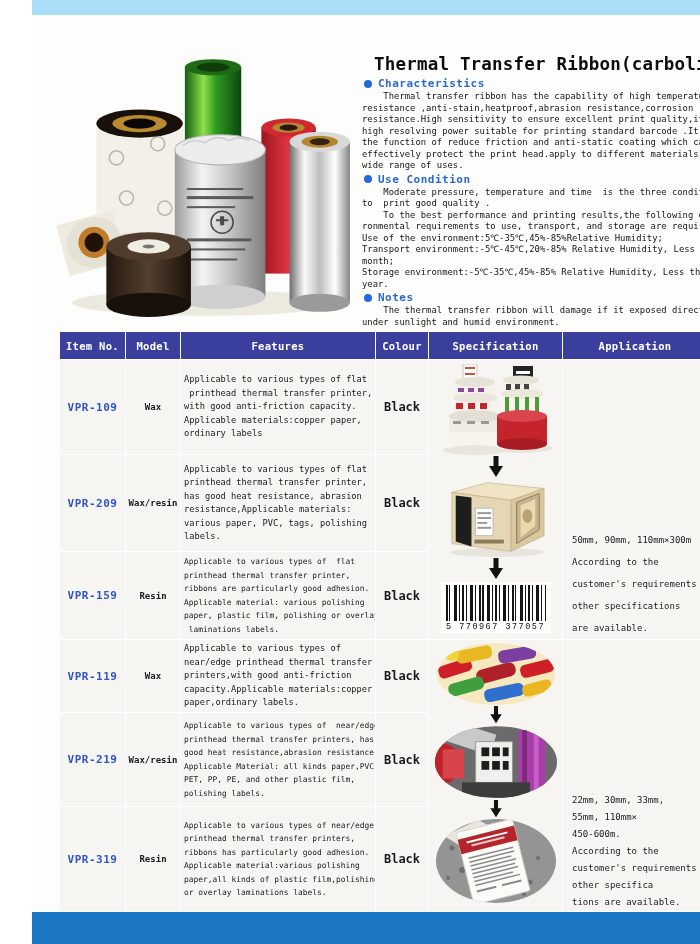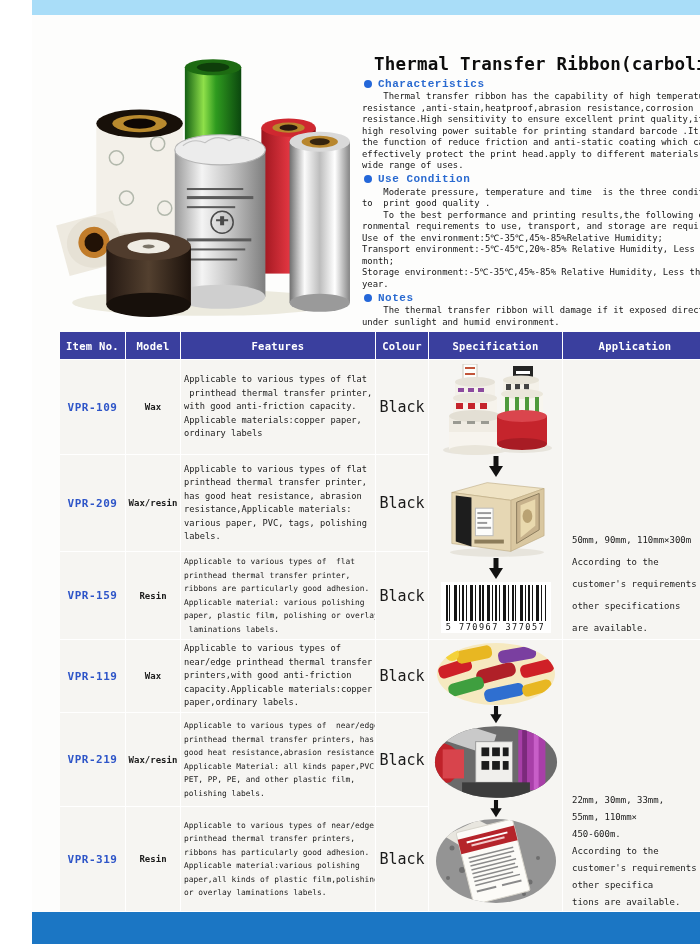--- a/index.html
+++ b/index.html
@@ -9,38 +9,38 @@
   .bottom-band{position:absolute;left:0;bottom:0;width:700px;height:32px;background:#1b76c4;}
 
   
   .photo-wrap{position:absolute;left:22px;top:45px;width:302px;height:278px;}
   .intro{position:absolute;left:330px;top:54px;width:366px;}
   .title-row{display:flex;align-items:center;gap:4px;margin-bottom:3px;}
   .red-sq{width:5px;height:10px;background:#e8111a;display:inline-block;margin-right:2px;}
   .doc-title{font-size:17.5px;font-weight:700;color:#0d0d0d;white-space:nowrap;letter-spacing:.2px;}
   .sec-head{display:flex;align-items:center;gap:6px;height:13px;margin:1px 0 1px 2px;}
   .sec-bullet{width:8px;height:8px;border-radius:50%;background:#2467d9;flex:0 0 auto;}
-  .sec-head span{font-size:11px;font-weight:700;color:#2a6ad0;letter-spacing:.5px;white-space:nowrap;font-family:Liberation Mono, monospace;}
+  .sec-head span{font-size:11px;font-weight:700;color:#2a6ad0;letter-spacing:.5px;white-space:nowrap;}
   .body-lines{white-space:pre;font-size:8.9px;line-height:11.5px;color:#161616;}
 
   
   .tbl{position:absolute;left:28px;top:332px;width:647px;height:580px;background:#fff;
        display:grid;grid-template-columns:65px 54px 194px 52px 133px 1fr;
        grid-template-rows:27px 94px 96px 87px 72px 93px 104px;gap:1px;}
   .c{background:#f6f5f2;display:flex;align-items:center;justify-content:center;overflow:hidden;}
   .h{background:#3a3f9e;color:#fff;font-size:10.5px;font-weight:700;letter-spacing:.3px;}
   .item-no{color:#2e55c8;font-weight:700;font-size:11px;letter-spacing:.5px;}
   .model{font-size:9px;font-weight:700;}
-  .colour{font-size:15px;font-weight:400;}
+  .colour{font-size:12px;font-weight:700;}
   .feat{justify-content:flex-start;align-items:center;padding:10px 3px;}
   .feat div{white-space:pre;line-height:13.5px;}
   .f-lg{font-size:8.7px;}
   .f-sm{font-size:7.9px;}
   .app{flex-direction:column;justify-content:flex-start;}
-  .app1{grid-column:5;grid-row:2/5;padding-top:4px;}
+  .app1{grid-column:5;grid-row:2/5;padding-top:4px;font-family:Liberation Mono, monospace;}
   .app2{grid-column:5;grid-row:5/8;padding-top:2px;}
   .spec{grid-column:6;align-items:flex-end;justify-content:flex-start;padding-left:9px;}
   .spec1{grid-row:2/5;padding-top:80px;}
   .spec2{grid-row:5/8;padding-top:58px;}
   .spec div{white-space:pre;font-size:9px;}
   .spec1 div{line-height:22px;}
   .spec2 div{line-height:17px;}
   .barcode-box{background:#fff;padding:3px 5px 1px 5px;margin-top:2px;}
   .barcode-bars{width:100px;height:36px;
     background:repeating-linear-gradient(90deg,#151515 0 2px,#fff 2px 3.5px,#151515 3.5px 4.5px,#fff 4.5px 8px,#151515 8px 11px,#fff 11px 13px,#151515 13px 14px,#fff 14px 16.5px);}

